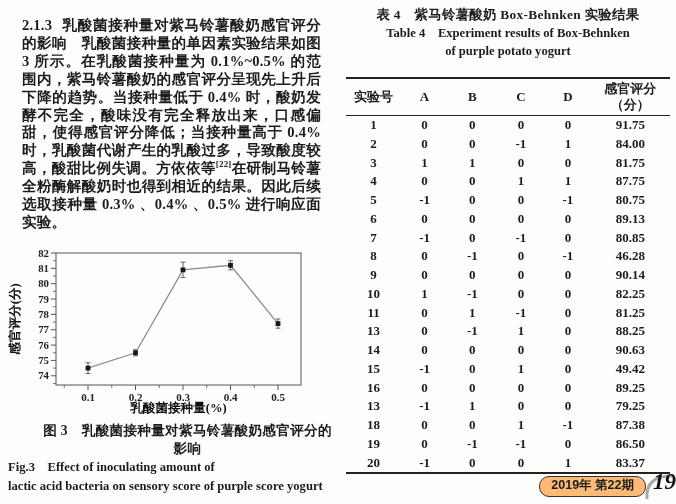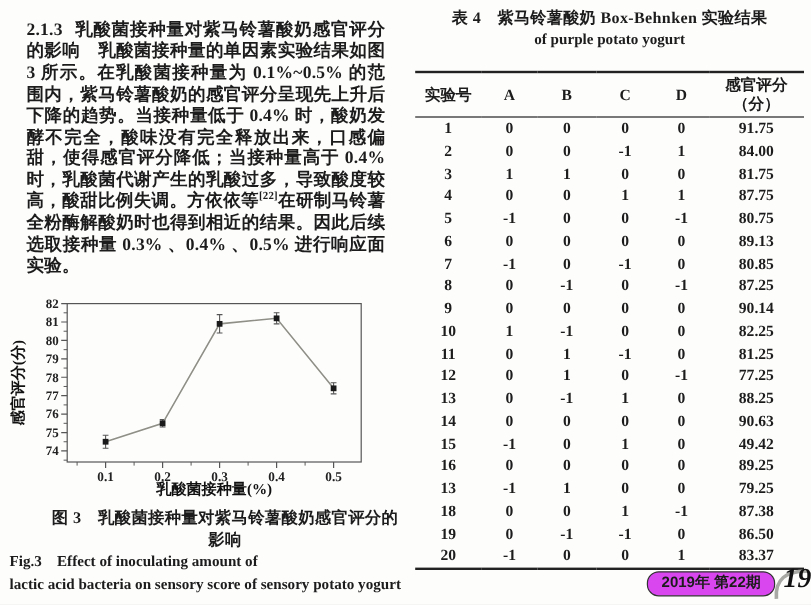--- a/index.html
+++ b/index.html
@@ -52,21 +52,21 @@
   table#bbk td{
     text-align:center;padding:0;height:18.75px;line-height:18.75px;
   }
   
   #issue-badge{
     position:absolute;right:30px;bottom:7px;
     border:1.2px solid #333;border-radius:10px;
     padding:0px 11px 2px 11px;
     font-size:12.5px;font-weight:700;
     font-family:"Liberation Sans","DejaVu Sans",sans-serif;
-    background:#d946ef;
+    background:#fdba74;
   }
   #page-num-wrap{position:absolute;right:-4px;bottom:3px;width:36px;height:34px;}
   #page-num-swoosh{position:absolute;left:0;top:2px;}
   #page-number{
     position:absolute;right:4px;top:2px;
     font-size:23px;font-weight:700;font-style:italic;
     color:#111;
   }
 </style>
 </head>
@@ -142,26 +142,27 @@
         <rect x="127.1" y="102.36744186046518" width="4.8" height="4.8" fill="#1a1a1a"></rect>
         <rect x="174.6" y="19.483720930232487" width="4.8" height="4.8" fill="#1a1a1a"></rect>
         <rect x="222.1" y="14.879069767441825" width="4.8" height="4.8" fill="#1a1a1a"></rect>
         <rect x="269.6" y="73.20465116279065" width="4.8" height="4.8" fill="#1a1a1a"></rect>
         <text x="172.5" y="164" text-anchor="middle" font-size="12.6" font-weight="700" fill="#111">乳酸菌接种量(%)</text>
         <text x="13" y="71" text-anchor="middle" font-size="12.6" font-weight="700" fill="#111" transform="rotate(-90 13 71)">感官评分(分)</text>
       </svg>
 
     <div class="cap-cn">图 3　乳酸菌接种量对紫马铃薯酸奶感官评分的影响</div>
     <div class="cap-en">Fig.3　Effect of inoculating amount of</div>
-    <div class="cap-en">lactic acid bacteria on sensory score of sensory potato yogurt</div>
+    <div class="cap-en">lactic acid bacteria on sensory score of purple score yogurt</div>
 
   </div>
 
   <div id="right-col">
     <div class="tbl-title-cn">表 4　紫马铃薯酸奶 Box-Behnken 实验结果</div>
+    <div class="tbl-title-en">Table 4　Experiment results of Box-Behnken</div>
     <div class="tbl-title-en">of purple potato yogurt</div>
 
     <table id="bbk">
       <colgroup>
         <col style="width:17%">
           <col style="width:14.5%">
           <col style="width:15%">
         <col style="width:15%">
           <col style="width:14%">
           <col style="width:24.5%">
@@ -235,21 +236,21 @@
             <td>-1</td>
             <td>0</td>
             <td>80.85</td>
           </tr>
           <tr>
             <td>8</td>
             <td>0</td>
             <td>-1</td>
             <td>0</td>
             <td>-1</td>
-            <td>87.25</td>
+            <td>46.28</td>
           </tr>
           <tr>
             <td>9</td>
             <td>0</td>
             <td>0</td>
             <td>0</td>
             <td>0</td>
             <td>90.14</td>
           </tr>
           <tr>
@@ -260,28 +261,20 @@
             <td>0</td>
             <td>82.25</td>
           </tr>
           <tr>
             <td>11</td>
             <td>0</td>
             <td>1</td>
             <td>-1</td>
             <td>0</td>
             <td>81.25</td>
-          </tr>
-          <tr>
-            <td>12</td>
-            <td>0</td>
-            <td>1</td>
-            <td>0</td>
-            <td>-1</td>
-            <td>77.25</td>
           </tr>
           <tr>
             <td>13</td>
             <td>0</td>
             <td>-1</td>
             <td>1</td>
             <td>0</td>
             <td>88.25</td>
           </tr>
           <tr>

